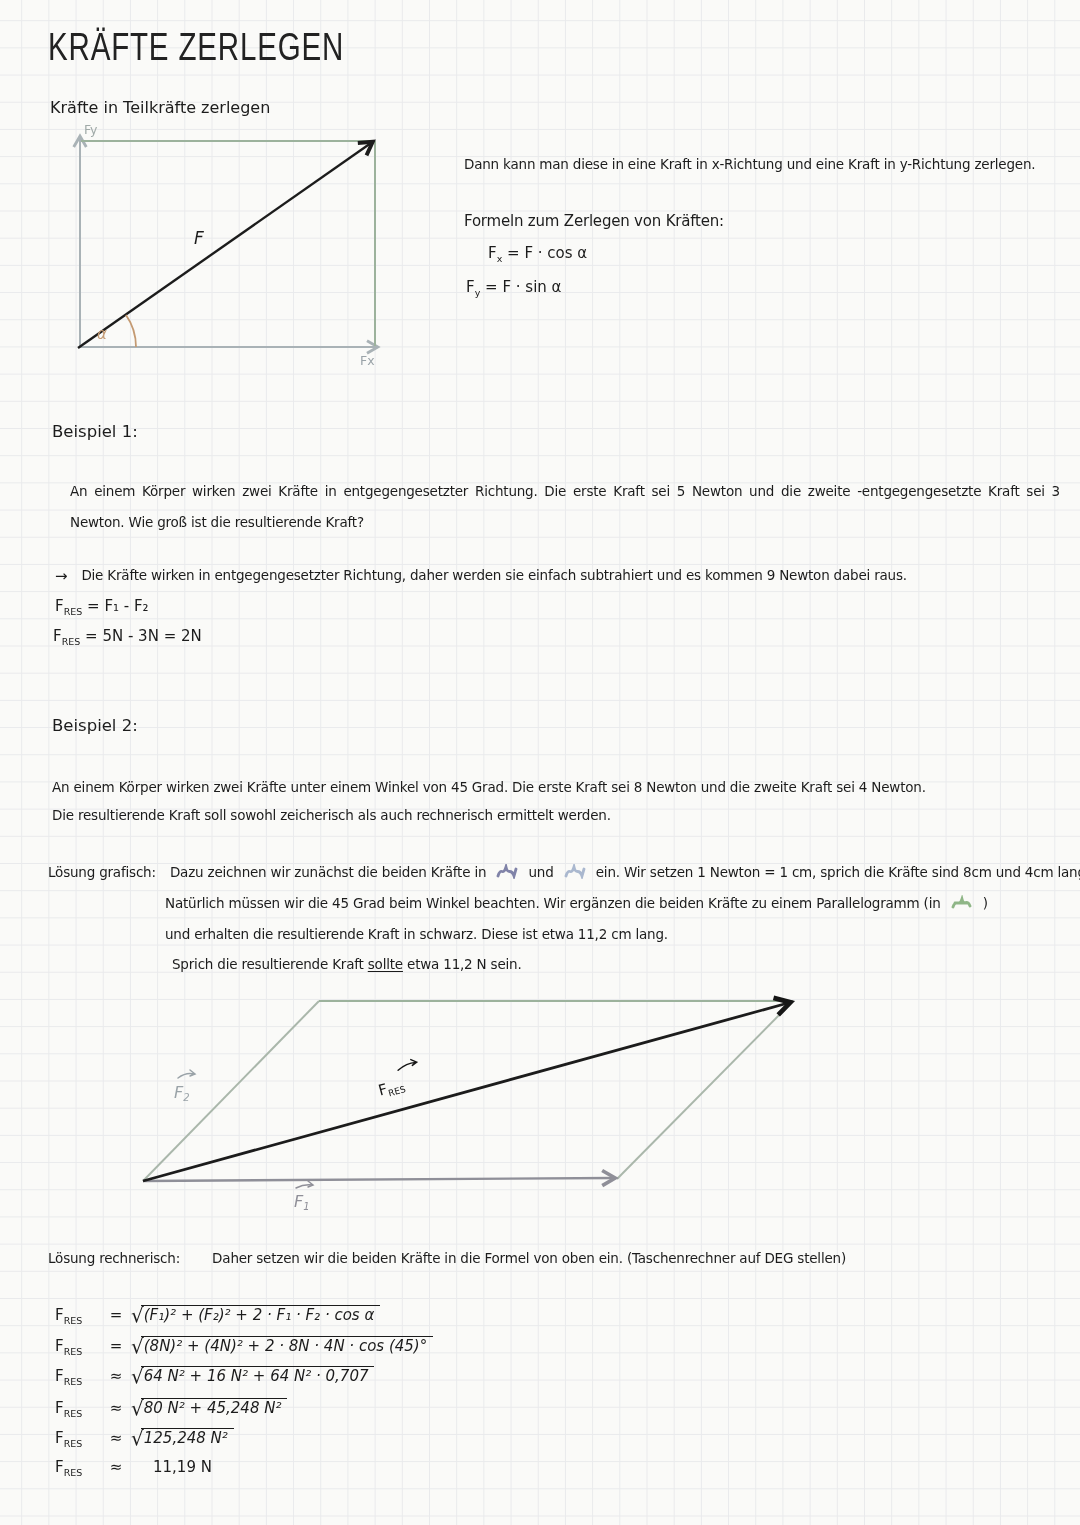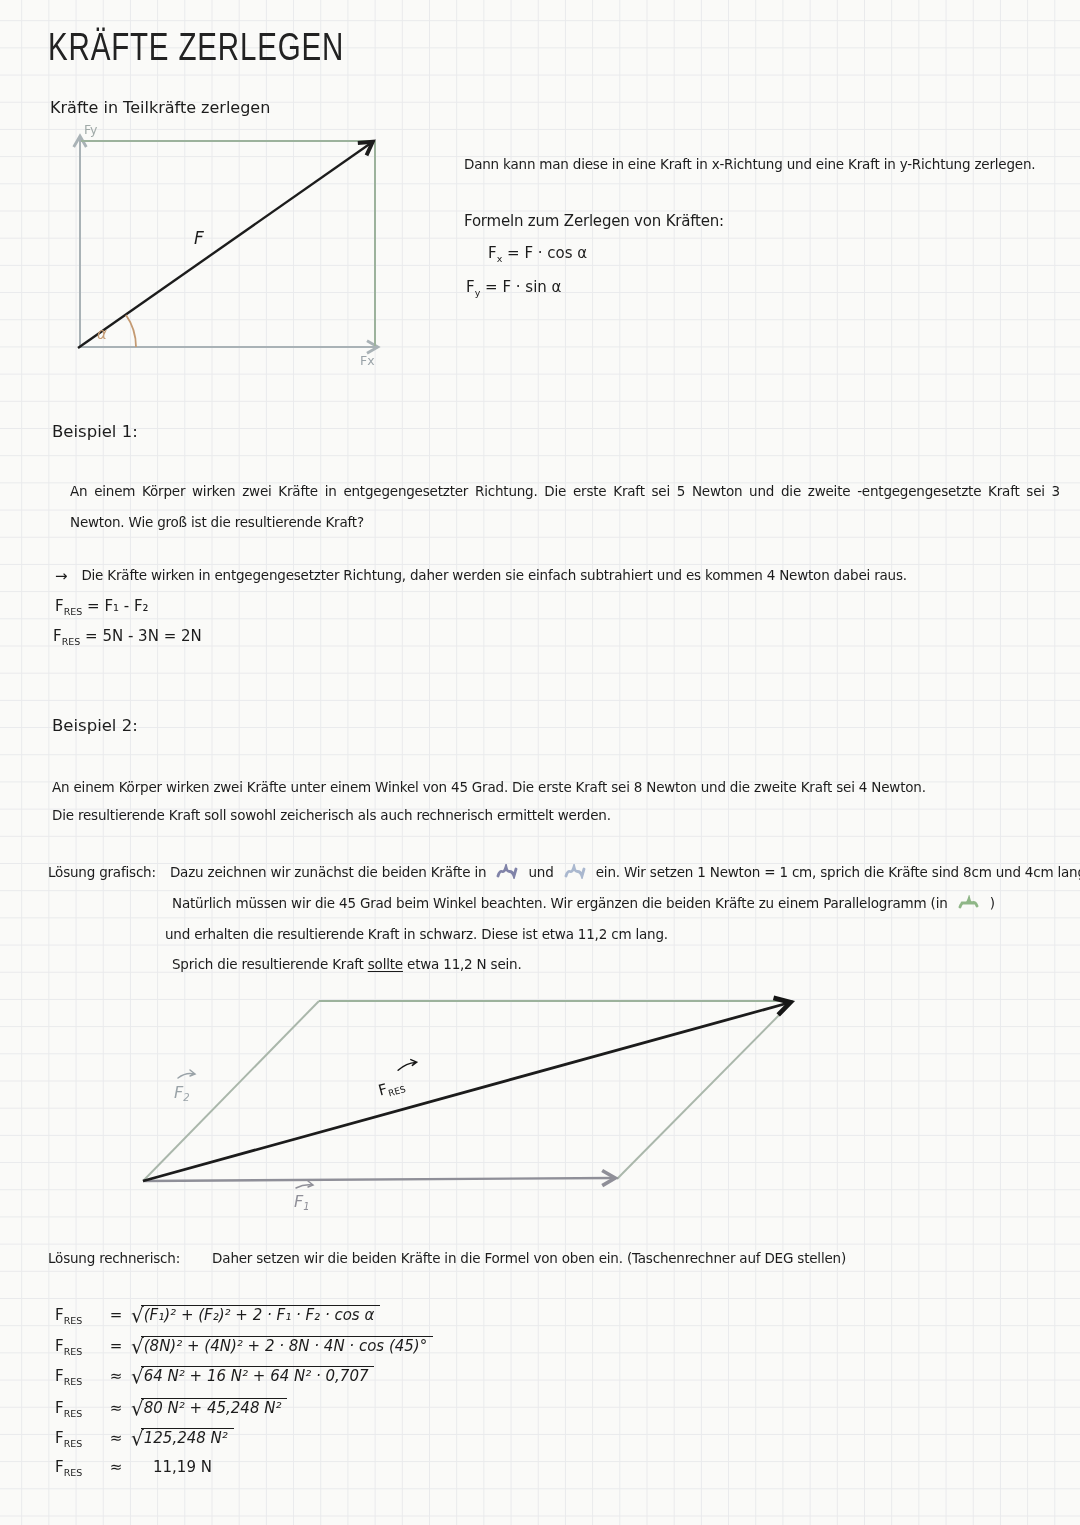--- a/index.html
+++ b/index.html
@@ -79,21 +79,21 @@
   <div class="abs math" style="left:466px; top:278px;">
     <span>F</span><sub class="fsub">y</sub>
     <span>= F · sin α</span>
   </div>
 
   <div class="abs ex-heading" style="left:52px; top:422px;">Beispiel 1:</div>
   <div class="abs para" style="left:52px; top:476px; width:990px;margin-left:18px;">An einem Körper wirken zwei Kräfte in entgegengesetzter Richtung. Die erste Kraft sei 5 Newton und die zweite -entgegengesetzte Kraft sei 3 Newton. Wie groß ist die resultierende Kraft?</div>
 
   <div class="abs note-row" style="left:55px; top:567px;">
     <span class="hw" style="font-size:15px;">→</span>
-    <span class="hw">Die Kräfte wirken in entgegengesetzter Richtung, daher werden sie einfach subtrahiert und es kommen 4 Newton dabei raus.</span>
+    <span class="hw">Die Kräfte wirken in entgegengesetzter Richtung, daher werden sie einfach subtrahiert und es kommen 9 Newton dabei raus.</span>
   </div>
 
   <div class="abs math" style="left:55px; top:597px;">
     <span>F</span><sub class="fsub">RES</sub>
     <span>= F₁ - F₂</span>
   </div>
   <div class="abs math" style="left:53px; top:627px;">
     <span>F</span><sub class="fsub">RES</sub>
     <span>= 5N - 3N = 2N</span>
   </div>
@@ -108,21 +108,21 @@
     <svg class="scribble" viewBox="0 0 24 15">
       <path d="M3,12 C6,2 8,13 11,3 C13,12 16,3 19,12 L21,5" fill="none" stroke="#8083a8" stroke-width="2.8" stroke-linecap="round"></path>
     </svg>
     <span>und</span>
     <svg class="scribble" viewBox="0 0 24 15">
       <path d="M3,12 C6,2 8,13 11,3 C13,12 16,3 19,12 L21,5" fill="none" stroke="#aab8cf" stroke-width="2.8" stroke-linecap="round"></path>
     </svg>
     <span>ein. Wir setzen 1 Newton = 1 cm, sprich die Kräfte sind 8cm und 4cm lang.</span>
   </div>
 
-  <div class="abs hw" style="left:172px; top:895px;text-align:center;">
+  <div class="abs hw" style="left:165px; top:895px;text-align:center;">
     <span>Natürlich müssen wir die 45 Grad beim Winkel beachten. Wir ergänzen die beiden Kräfte zu einem Parallelogramm (in</span>
     <svg class="scribble" viewBox="0 0 24 15">
       <path d="M3,12 C6,3 9,13 12,4 C14,12 17,3 20,11 M5,8 L18,8" fill="none" stroke="#8fb687" stroke-width="2.8" stroke-linecap="round"></path>
     </svg>
     <span>)</span>
   </div>
 
   <div class="abs hw" style="left:165px; top:926px;">und erhalten die resultierende Kraft in schwarz. Diese ist etwa 11,2 cm lang.</div>
 
   <div class="abs hw" style="left:172px; top:956px;">

